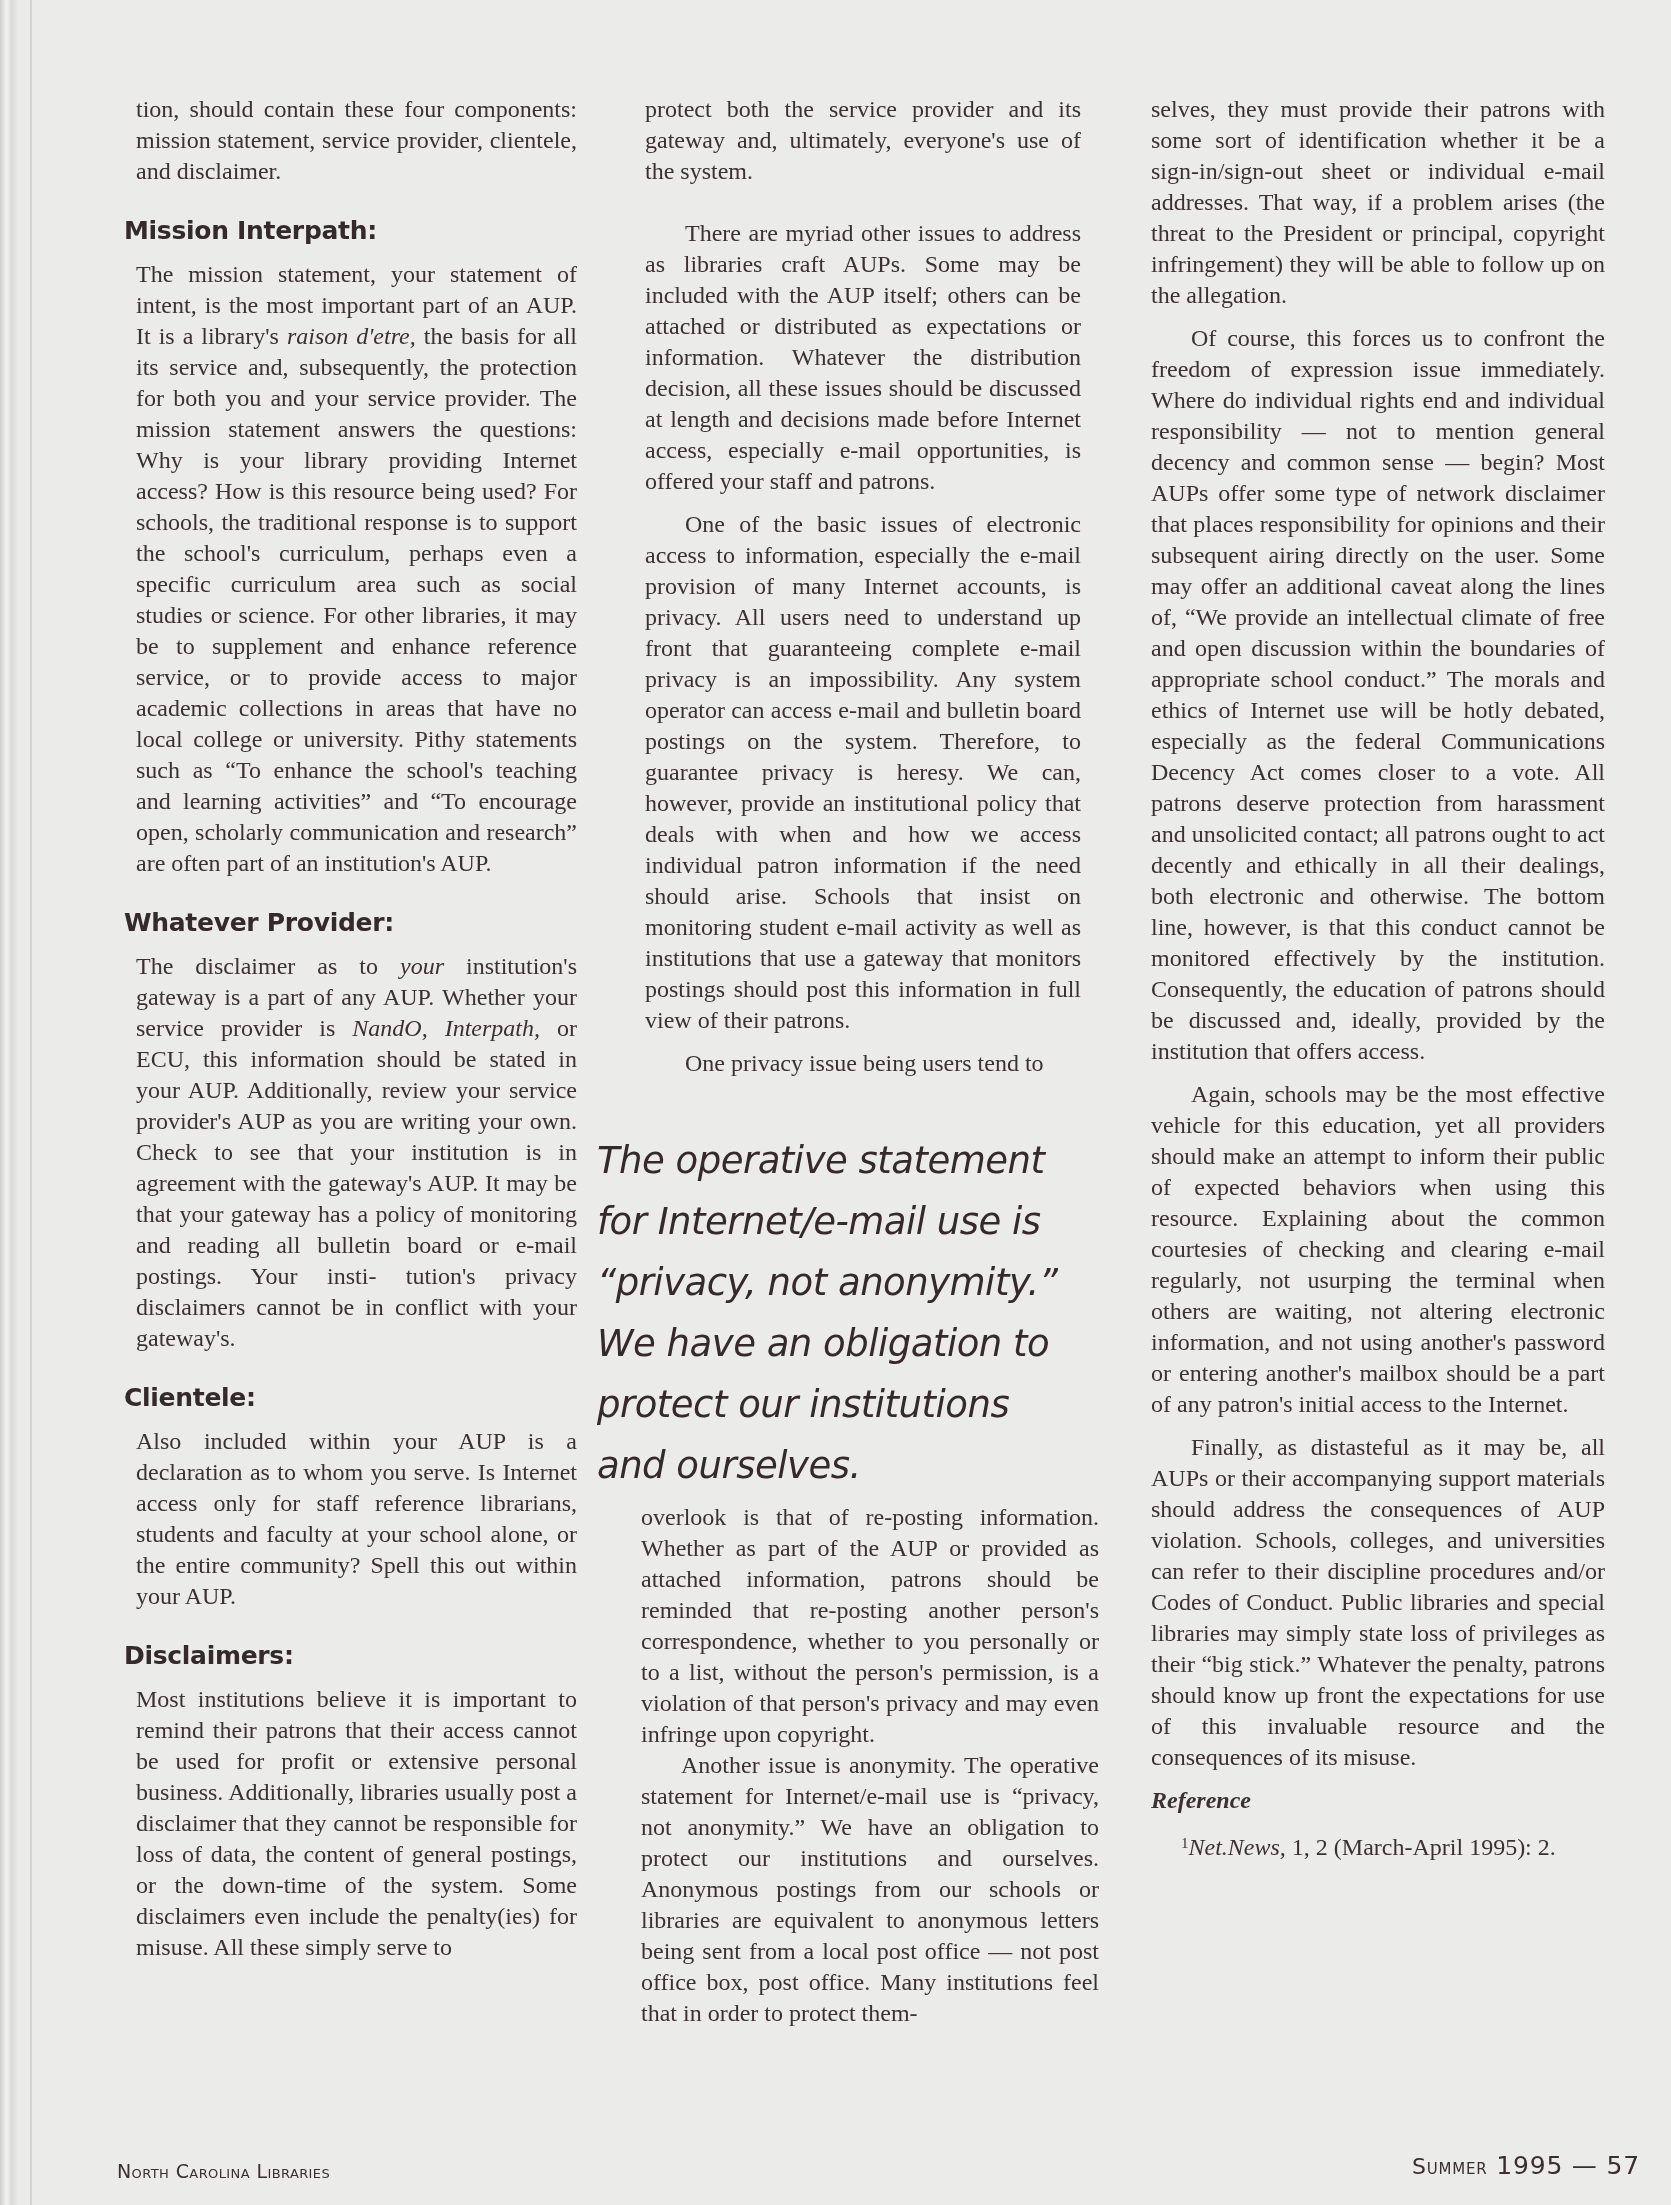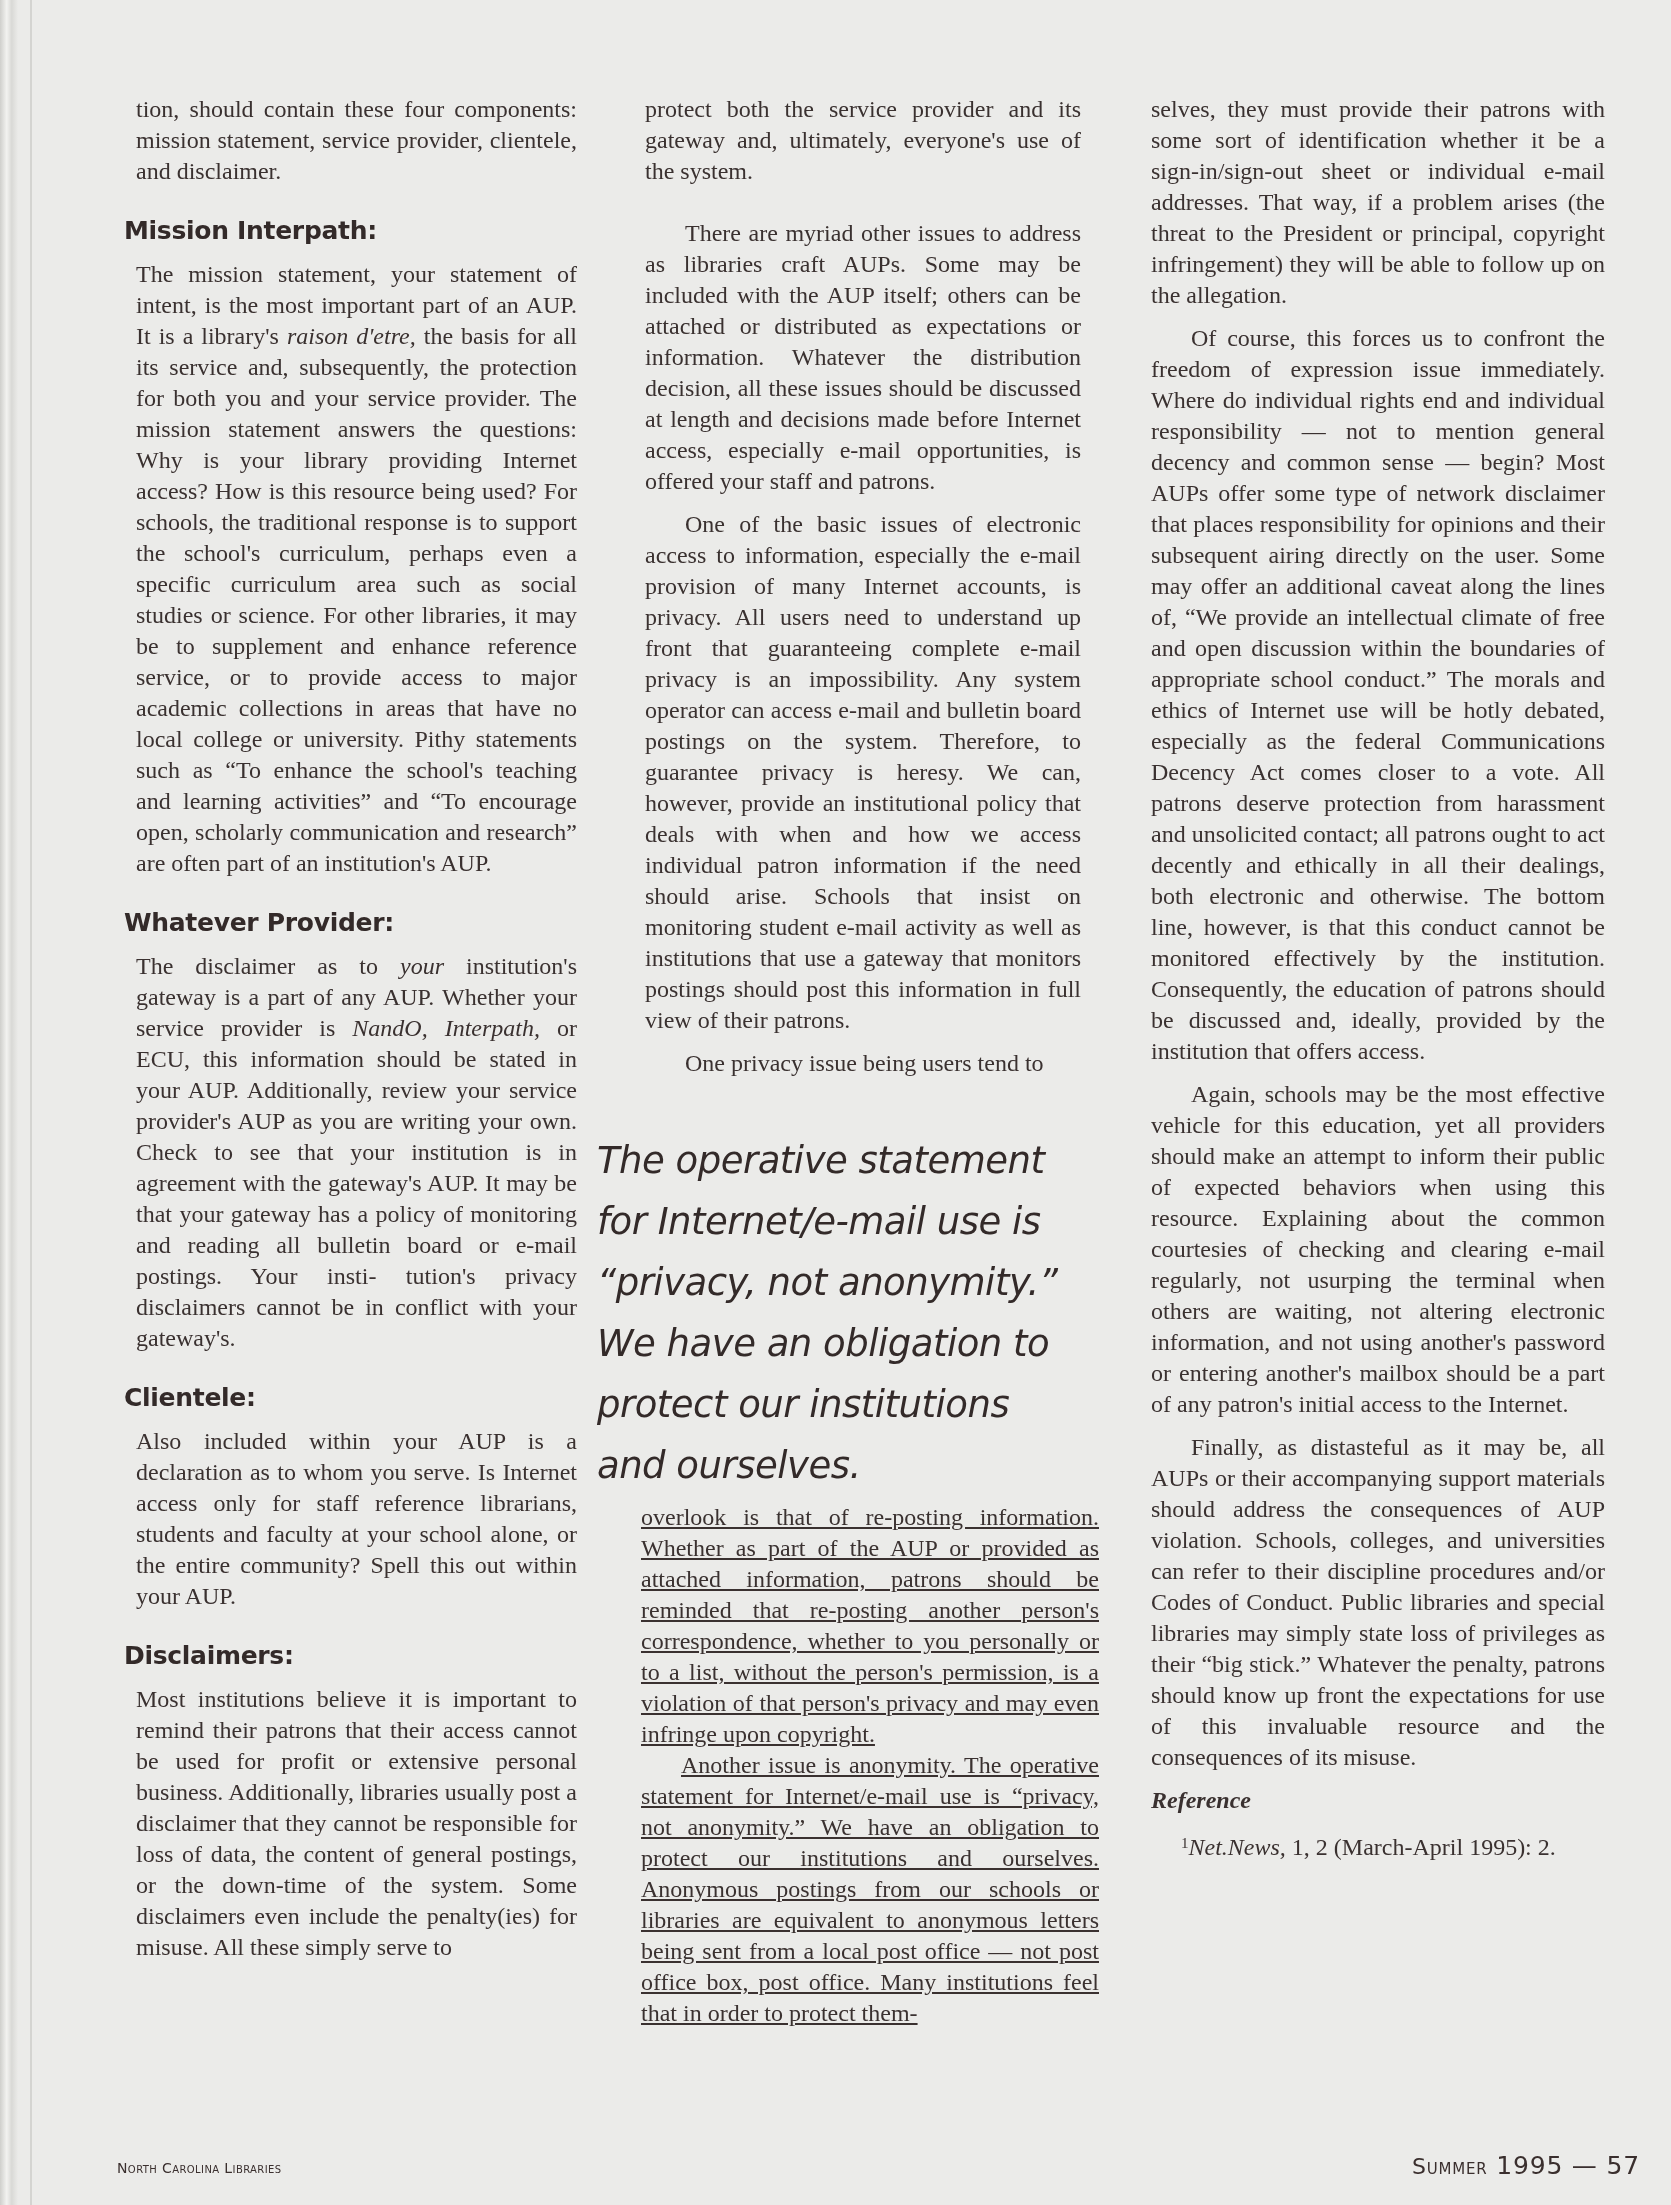--- a/index.html
+++ b/index.html
@@ -37,32 +37,32 @@
     position: absolute; left: 597px; top: 1130px; width: 501px;
     font-family: "DejaVu Sans", "Liberation Sans", sans-serif;
     font-style: italic; font-size: 37px; line-height: 61px;
     color: #332a29; letter-spacing: -0.5px;
   }
   .pullquote div { white-space: nowrap; }
   .col2b {
     position: absolute; left: 641px; top: 1502px; width: 458px;
     font-size: 24px; line-height: 31px; text-align: justify;
   }
-  .col2b p { margin: 0; text-decoration: underline; }
+  .col2b p { margin: 0; }
   .col2b p.indent { text-indent: 40px; }
   .col2a-end { text-align-last: left; }
   .ref-title {
     font-style: italic; font-weight: bold; margin-top: 28px;
   }
   .ref-entry { text-indent: 30px; }
   .ref-entry sup { font-size: 15px; vertical-align: 6.7px; }
   .footer-left {
     position: absolute; left: 117px; top: 2160px;
     font-family: "DejaVu Sans", "Liberation Sans", sans-serif;
-    font-size: 14px; color: #3a2f2e; font-variant: small-caps;
+    font-size: 19px; color: #3a2f2e; font-variant: small-caps;
     letter-spacing: 0.4px;
   }
   .footer-right {
     position: absolute; left: 1412px; top: 2151px;
     font-family: "DejaVu Sans", "Liberation Sans", sans-serif;
     font-size: 25px; color: #3a2f2e; letter-spacing: 0.8px;
   }
   .footer-right .season { font-variant: small-caps; font-size: 22px; }
   em { font-style: italic; }
 </style>

